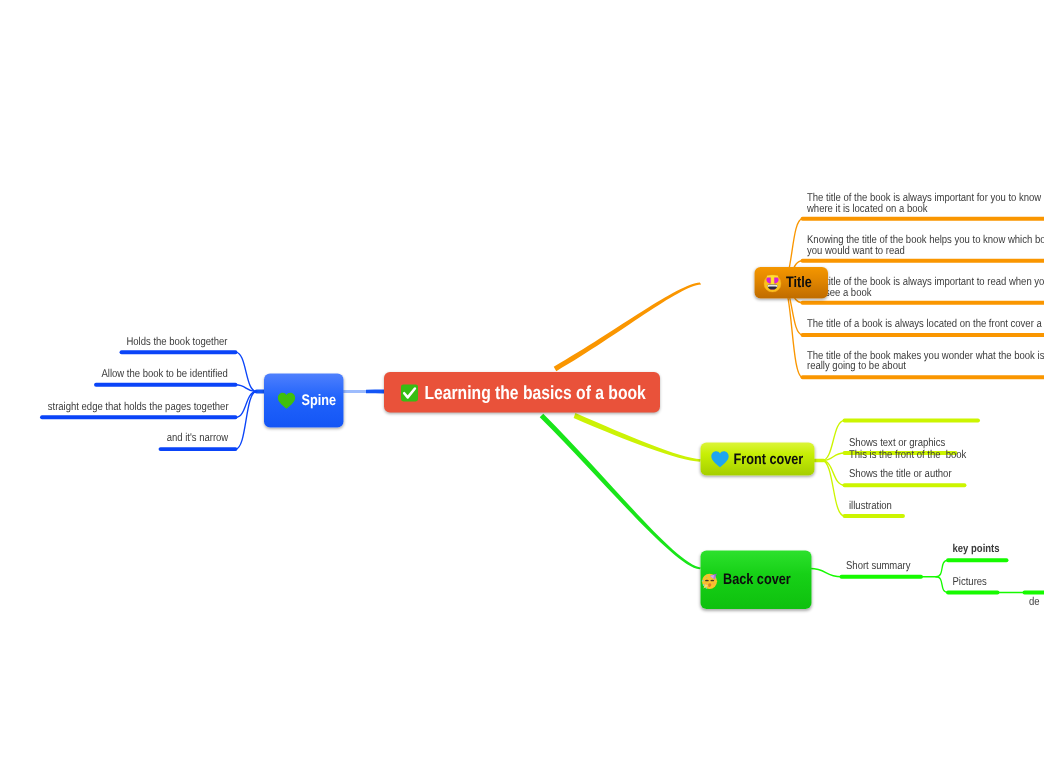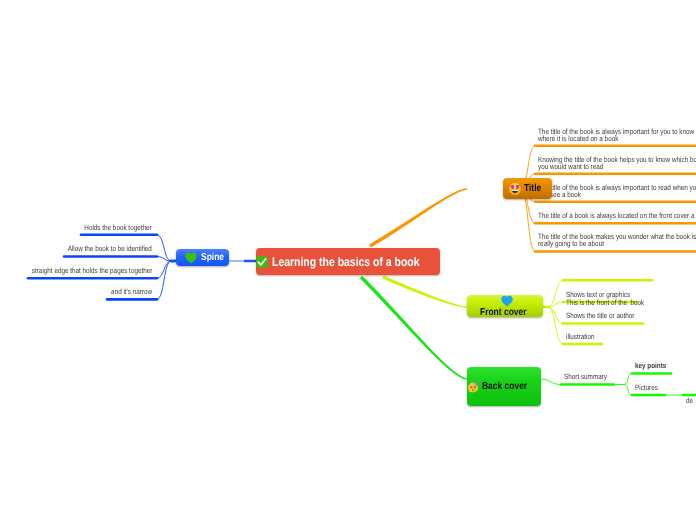--- a/index.html
+++ b/index.html
@@ -9,40 +9,40 @@
   #canvas{position:absolute;left:0;top:0;width:696px;height:520px;overflow:hidden;}
   svg#links{position:absolute;left:0;top:0;width:696px;height:520px;}
 
   
   .node{position:absolute;display:flex;align-items:center;border-radius:4px;
         white-space:nowrap;box-sizing:border-box;}
   .node .ico{display:inline-block;line-height:0;}
   .node .lbl{font-weight:bold;display:inline-block;transform-origin:left center;}
 
   #n-central{left:256px;top:248px;width:184px;height:27px;
-     background:#e9523a;
+     background:#e9523a;padding-left:11px;
      box-shadow:0 1px 2px rgba(0,0,0,.30);}
   #n-central .ico{width:12px;height:12px;margin-right:4px;}
   #n-central .lbl{color:#ffffff;font-size:12.6px;transform:scaleX(.83);}
 
-  #n-spine{left:176px;top:249px;width:53px;height:17px;
+  #n-spine{left:176px;top:249px;width:53px;height:36px;
      background:linear-gradient(180deg,#4f80fd 0%,#2163fb 45%,#1355f5 100%);
      padding-left:9px;box-shadow:0 1px 2px rgba(0,0,0,.32);}
   #n-spine .ico{width:12px;height:12px;margin-right:4px;}
   #n-spine .lbl{color:#ffffff;font-size:10.2px;transform:scaleX(.83);}
 
   #n-title{left:467px;top:178px;width:49px;height:21px;
      background:linear-gradient(180deg,#f59700 0%,#e08500 45%,#bf6c00 100%);
      padding-left:6px;box-shadow:0 1px 2px rgba(0,0,0,.32);margin-left:36px;}
   #n-title .ico{width:12px;height:12px;margin-right:3px;}
   #n-title .lbl{color:#0d0d0d;font-size:10.2px;transform:scaleX(.83);}
 
   #n-front{left:467px;top:295px;width:76px;height:22px;
      background:linear-gradient(180deg,#dcf43a 0%,#c7ef05 35%,#a5ce00 100%);
-     padding-left:7px;box-shadow:0 1px 2px rgba(0,0,0,.32);flex-direction:column;}
+     padding-left:7px;box-shadow:0 1px 2px rgba(0,0,0,.32);}
   #n-front .ico{width:12px;height:12px;margin-right:3px;}
   #n-front .lbl{color:#0d0d0d;font-size:10.2px;transform:scaleX(.83);}
 
   #n-back{left:467px;top:367px;width:74px;height:39px;
      background:linear-gradient(180deg,#2de12d 0%,#17d117 40%,#0ec00e 100%);
      padding-left:0;box-shadow:0 1px 2px rgba(0,0,0,.32);}
   #n-back .ico{width:12px;height:12px;margin-right:3px;}
   #n-back .lbl{color:#0d0d0d;font-size:10.2px;transform:scaleX(.83);}
 
   

